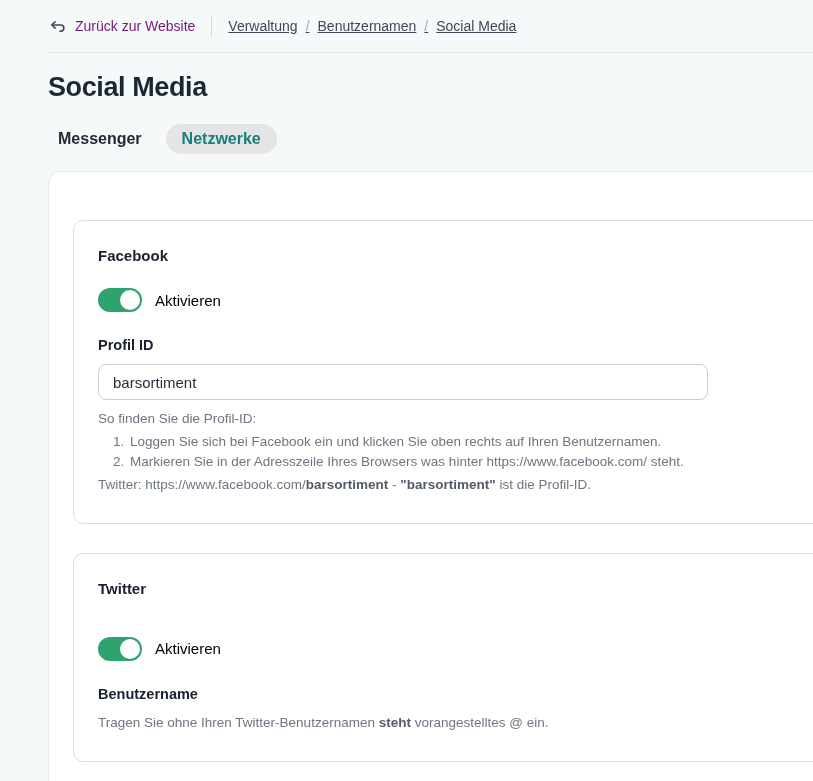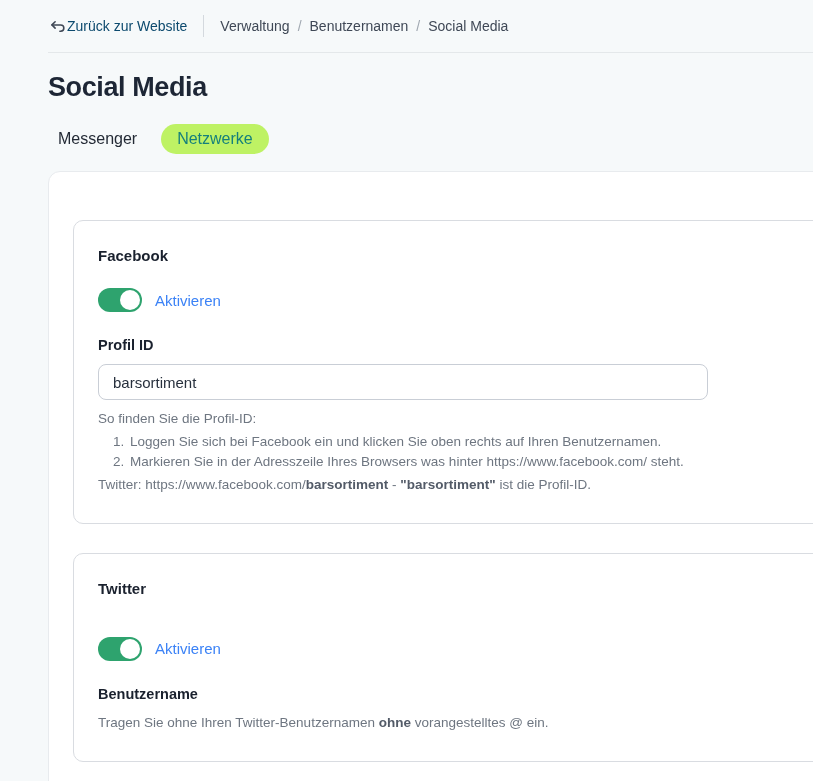--- a/index.html
+++ b/index.html
@@ -17,55 +17,56 @@
   .topbar-inner {
     margin-left: 48px;
     height: 100%;
     display: flex;
     align-items: center;
     border-bottom: 1px solid #e4e8ea;
   }
   .back-link {
     display: flex;
     align-items: center;
+    gap: 8px;
     font-size: 14px;
-    color: #0c4a6e;
+    color: #701a75;
     cursor: pointer;
   }
   .back-link svg { display: block; }
   .vdivider {
     width: 1px; height: 22px;
     background: #d4d9de;
     margin: 0 16px;
   }
-  .breadcrumb { display: flex; align-items: center; font-size: 14px; color: #3f4856; }
+  .breadcrumb { display: flex; align-items: center; font-size: 14px; color: #3f4856; text-decoration: underline; }
   .crumb { cursor: pointer; }
   .crumb-sep { color: #a0a8b1; margin: 0 8px; }
 
   
   .main { margin-left: 48px; }
   .page-title {
     margin-top: 19px;
     font-size: 27px;
     font-weight: 700;
     letter-spacing: -0.4px;
     color: #1d2635;
   }
   .tabs { margin-top: 21px; display: flex; align-items: center; gap: 8px; margin-left: -6px; }
   .tab {
     font-size: 16px;
-    font-weight: 400;
+    font-weight: 700;
     line-height: 20px;
     padding: 5px 16px;
     border-radius: 999px;
     color: #232a35;
     cursor: pointer;
     white-space: nowrap;
   }
-  .tab.active { background: #bef264; color: #15807c; }
+  .tab.active { background: #e5e5e5; color: #15807c; }
 
   
   .panel {
     margin-top: 17px;
     width: calc(100% + 60px);
     min-height: 700px;
     background: #ffffff;
     border: 1px solid #e8ebee;
     border-radius: 12px;
     padding: 48px 0 40px 24px;
@@ -90,21 +91,21 @@
     cursor: pointer;
     flex: 0 0 auto;
   }
   .switch .knob {
     position: absolute;
     top: 2px; right: 2px;
     width: 20px; height: 20px;
     border-radius: 50%;
     background: #ffffff;
   }
-  .toggle-label { font-size: 15px; color: #3b82f6; }
+  .toggle-label { font-size: 15px; color: #000000; }
 
   .field-label { margin-top: 25px; font-size: 14.5px; font-weight: 700; color: #1a212e; }
   .text-input {
     display: block;
     margin-top: 11px;
     width: 610px;
     height: 36px;
     border: 1px solid #c9ced6;
     border-radius: 8px;
     padding: 0 14px;
@@ -183,17 +184,17 @@
 
       <div class="toggle-row roomy">
         <div class="switch">
           <div class="knob"></div>
         </div>
         <span class="toggle-label">Aktivieren</span>
       </div>
 
       <div class="field-label">Benutzername</div>
 
-      <div class="help" style="margin-top:11px"><span>Tragen Sie ohne Ihren Twitter-Benutzernamen </span><b>ohne</b><span> vorangestelltes @ ein.</span></div>
+      <div class="help" style="margin-top:11px"><span>Tragen Sie ohne Ihren Twitter-Benutzernamen </span><b>steht</b><span> vorangestelltes @ ein.</span></div>
     </div>
 
   </div>
 </div>
 
 </body></html>

